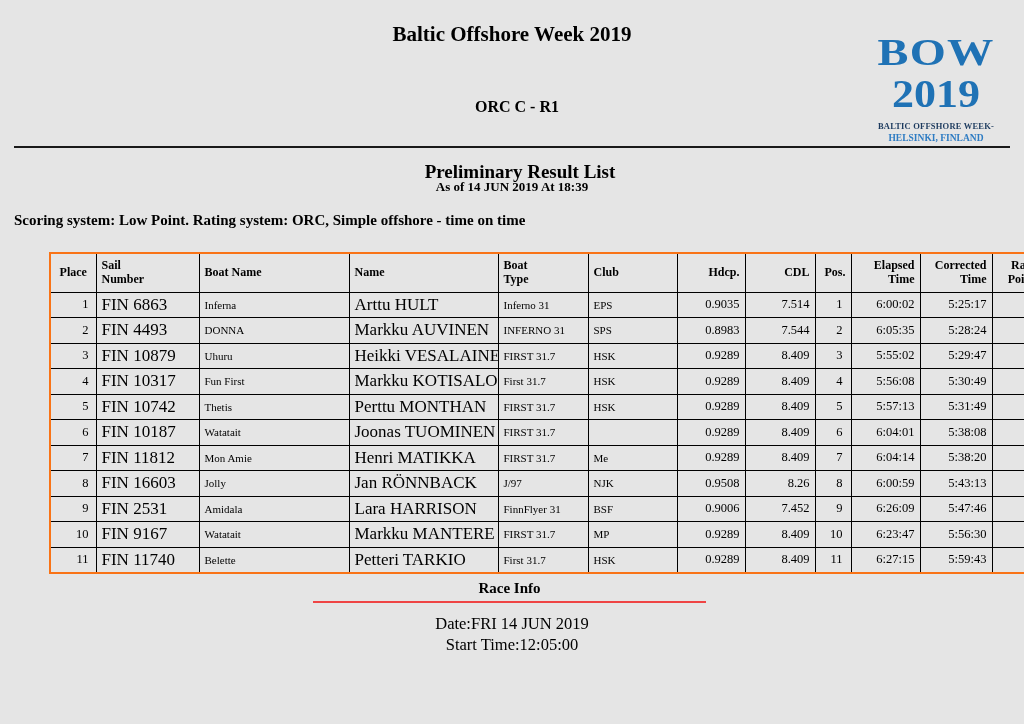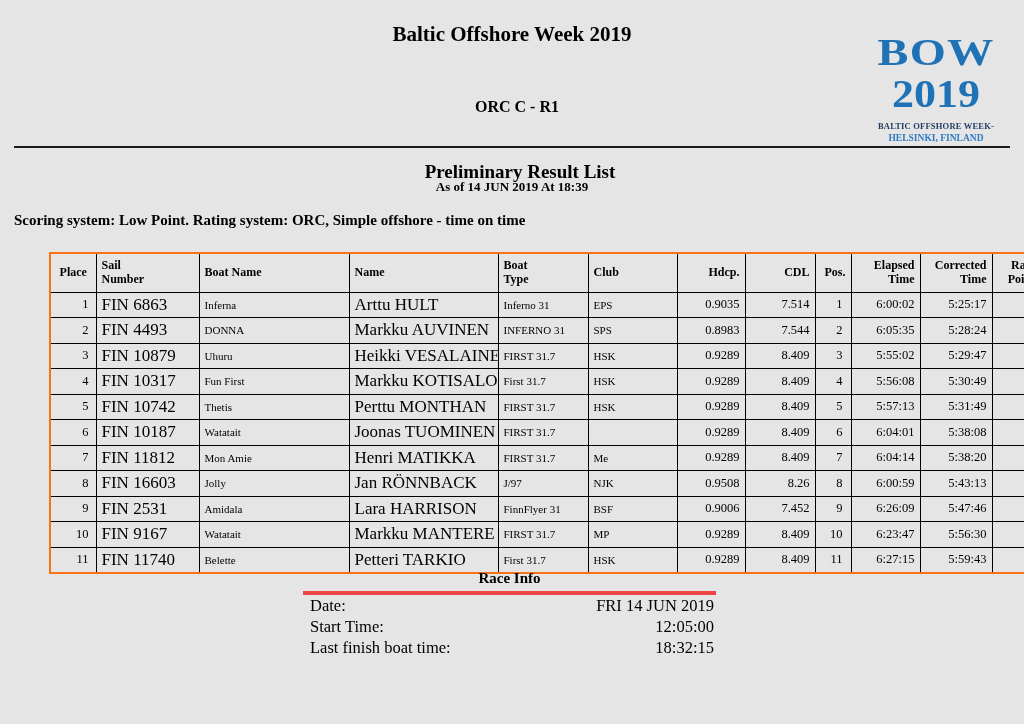--- a/index.html
+++ b/index.html
@@ -40,23 +40,23 @@
   .num{font-size:12.5px;}
   .sail{font-size:17px;}
   .name{font-size:17px;}
   .small{font-size:11px;}
   .place{padding-right:7px !important;}
   .pos{padding-right:8px !important;}
   .pts{padding-right:9px !important;}
 
   
   .race-info{position:absolute;top:570px;left:303px;width:413px;}
-  .race-info-title{font-size:15px;font-weight:bold;text-align:center;margin:0;
-                   padding-bottom:4px;border-bottom:4px solid #ef4444;}
-  .info-row{display:flex;justify-content:space-between;align-items:center;
+  .race-info-title{font-size:15px;font-weight:bold;text-align:center;margin:10px;
+                   padding-bottom:4px;border-bottom:2px solid #ef4444;}
+  .info-row{display:flex;justify-content:center;align-items:center;
             height:21.4px;font-size:16.5px;padding:0 2px 0 7px;}
 </style>
 </head>
 <body>
 
 <div class="page">
 
   <h1 class="event-title">Baltic Offshore Week 2019</h1>
   <h2 class="class-title">ORC C - R1</h2>
 
@@ -284,21 +284,17 @@
       <span>Date:</span>
       <span>FRI 14 JUN 2019</span>
     </div>
 
     <div class="info-row">
       <span>Start Time:</span>
       <span>12:05:00</span>
     </div>
 
 
-    <div class="info-row">
-      <span>Last finish boat time:</span>
-      <span>18:32:15</span>
-    </div>
 
   </div>
   </section>
 
 </div>
 
 </body></html>

